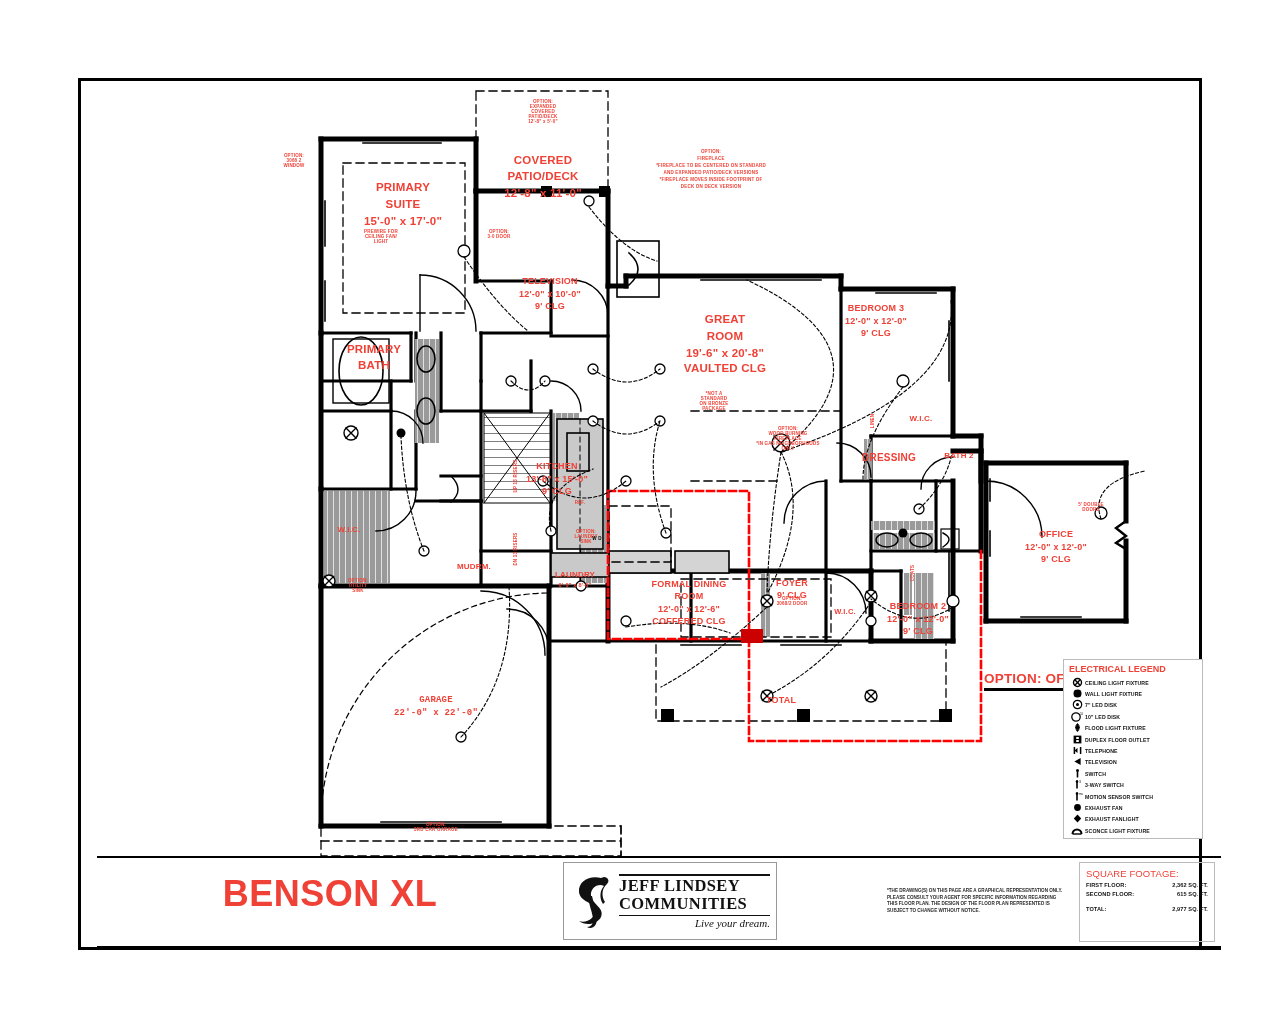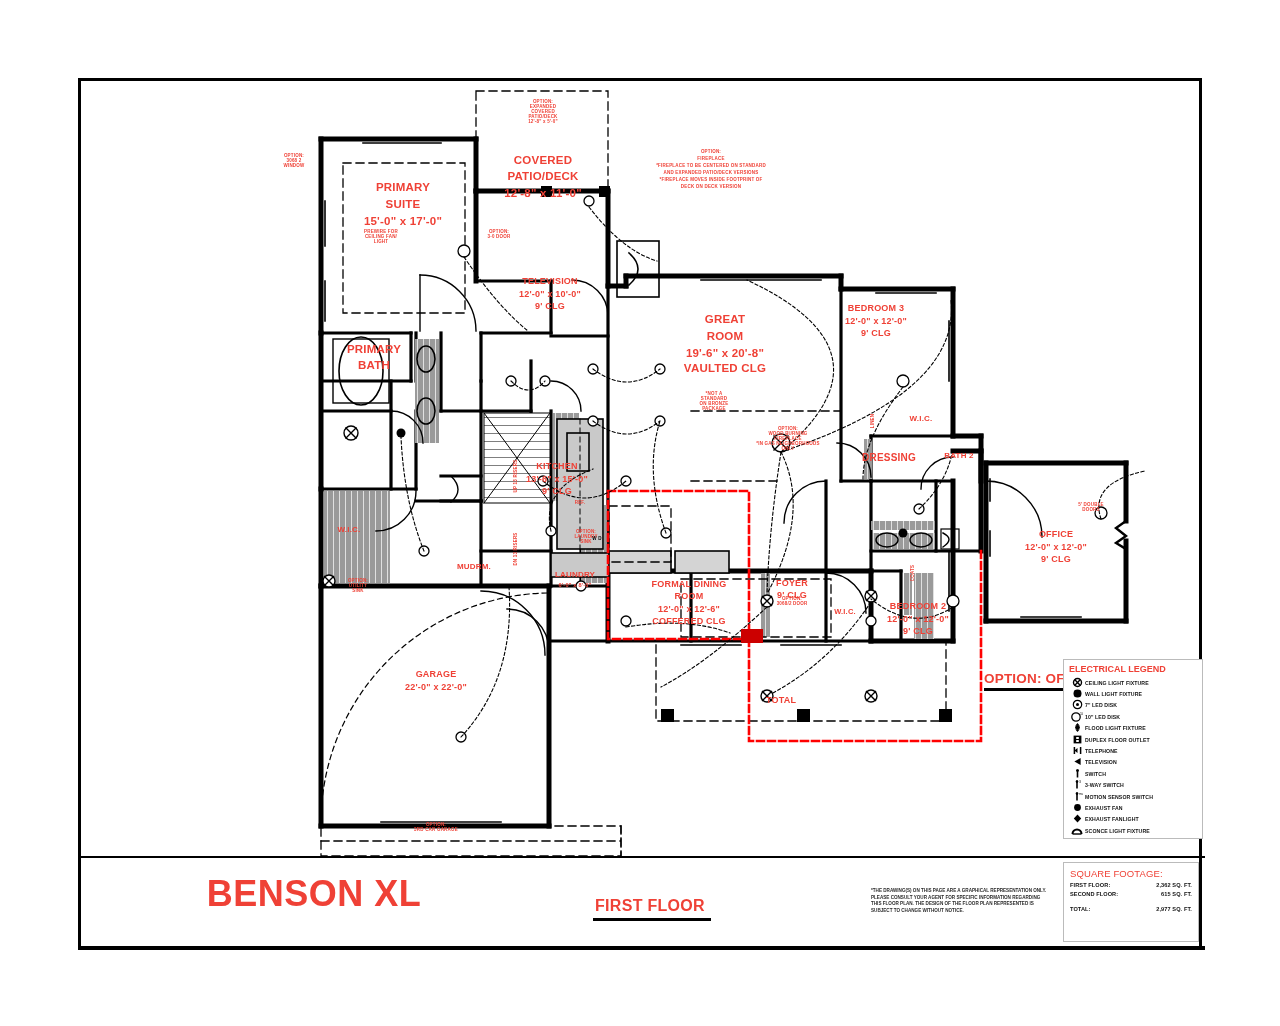--- a/index.html
+++ b/index.html
@@ -18,21 +18,21 @@
   .lbl{position:absolute;color:#ef4136;text-align:center;line-height:1.12;
        white-space:nowrap;letter-spacing:.2px;transform:translateX(-50%);}
   .lbl.big{font-size:11.5px;font-weight:700;}
   .lbl.mid{font-size:9px;font-weight:700;}
   .lbl.sm{font-size:5.6px;font-weight:700;}
   .lbl.xs{font-size:4.5px;font-weight:700;}
   .lbl.wrap{white-space:normal;}
   .lbl.blk{color:#000;}
 
   
-  #band{position:absolute;left:0;top:775px;width:1124px;height:94px;
+  #band{position:absolute;left:16px;top:775px;width:1124px;height:94px;
         border-top:2px solid #000;box-sizing:border-box;padding-left:28px;}
   #bandline{position:absolute;left:0;bottom:0;width:1124px;height:4px;background:#000;}
 
   #titleblock{position:absolute;left:8px;top:6px;width:450px;height:82px;text-align:center;}
   #planname{color:#ef4136;font-size:36px;font-weight:700;letter-spacing:.5px;
             margin-top:12px;line-height:1;}
   #planver{color:#ef4136;font-size:13px;font-weight:700;margin-top:9px;letter-spacing:.2px;}
 
   #logobox{position:absolute;left:466px;top:4px;width:212px;height:76px;
            border:1px solid #999;background:#fff;}
@@ -446,21 +446,21 @@
     <div class="dim" style="margin-top:2px">9' CLG</div>
   </div>
 
   <div class="lbl mid" style="left:608px;top:498px;">
     <div>FORMAL DINING</div>
     <div style="margin-top:2px">ROOM</div>
     <div class="dim" style="margin-top:3px">12'-0" x 12'-6"</div>
     <div class="dim" style="margin-top:2px">COFFERED CLG</div>
   </div>
 
-  <div class="lbl mid" style="left:355px;top:588px;">
+  <div class="lbl mid" style="left:355px;top:614px;font-family:Liberation Mono, monospace;">
     <div>GARAGE</div>
     <div class="dim" style="margin-top:3px">22'-0" x 22'-0"</div>
   </div>
 
   <div class="lbl sm" style="left:494px;top:490px;">
     <div style="font-size:8px">LAUNDRY</div>
     <div class="dim" style="margin-top:2px">6'-0" x 8'-0"</div>
   </div>
 
   <div class="lbl mid" style="left:711px;top:497px;">
@@ -670,20 +670,36 @@
   </div>
 
   </div>
 
   <div id="band">
 
     <div id="titleblock">
       <div id="planname">BENSON XL</div>
     </div>
 
+    <div id="logobox">
+      <div id="logoinner">
+        <svg id="monogram" viewBox="0 0 46 58">
+          <path d="M31 6 C20 3 8 9 9 20 C10 30 24 30 25 38 C26 46 16 52 9 49
+                   C15 54 27 53 31 45 C35 36 22 32 21 24 C20 16 28 11 34 14
+                   C30 18 29 26 33 32 L35 30 C31 24 32 16 37 12 C40 9 38 5 34 5 Z" fill="#111"></path>
+          <path d="M22 24 C24 34 30 42 26 52 C24 56 20 57 17 55 C21 55 23 52 23 48
+                   C23 40 18 33 19 24 Z" fill="#111"></path>
+        </svg>
+        <div id="wordmark">
+          <div id="wm1">JEFF LINDSEY</div>
+          <div id="wm2">COMMUNITIES</div>
+          <div id="wm3">Live your dream.</div>
+        </div>
+      </div>
+    </div>
 
     <div id="disclaimer">*THE DRAWING(S) ON THIS PAGE ARE A GRAPHICAL REPRESENTATION ONLY. PLEASE CONSULT YOUR AGENT FOR SPECIFIC INFORMATION REGARDING THIS FLOOR PLAN. THE DESIGN OF THE FLOOR PLAN REPRESENTED IS SUBJECT TO CHANGE WITHOUT NOTICE.</div>
 
     <div id="sqft">
       <div id="sqfttitle">SQUARE FOOTAGE:</div>
       <div class="sqrow">
         <span class="k">FIRST FLOOR:</span>
         <span class="v">2,362 SQ. FT.</span>
       </div>
       <div class="sqrow">

